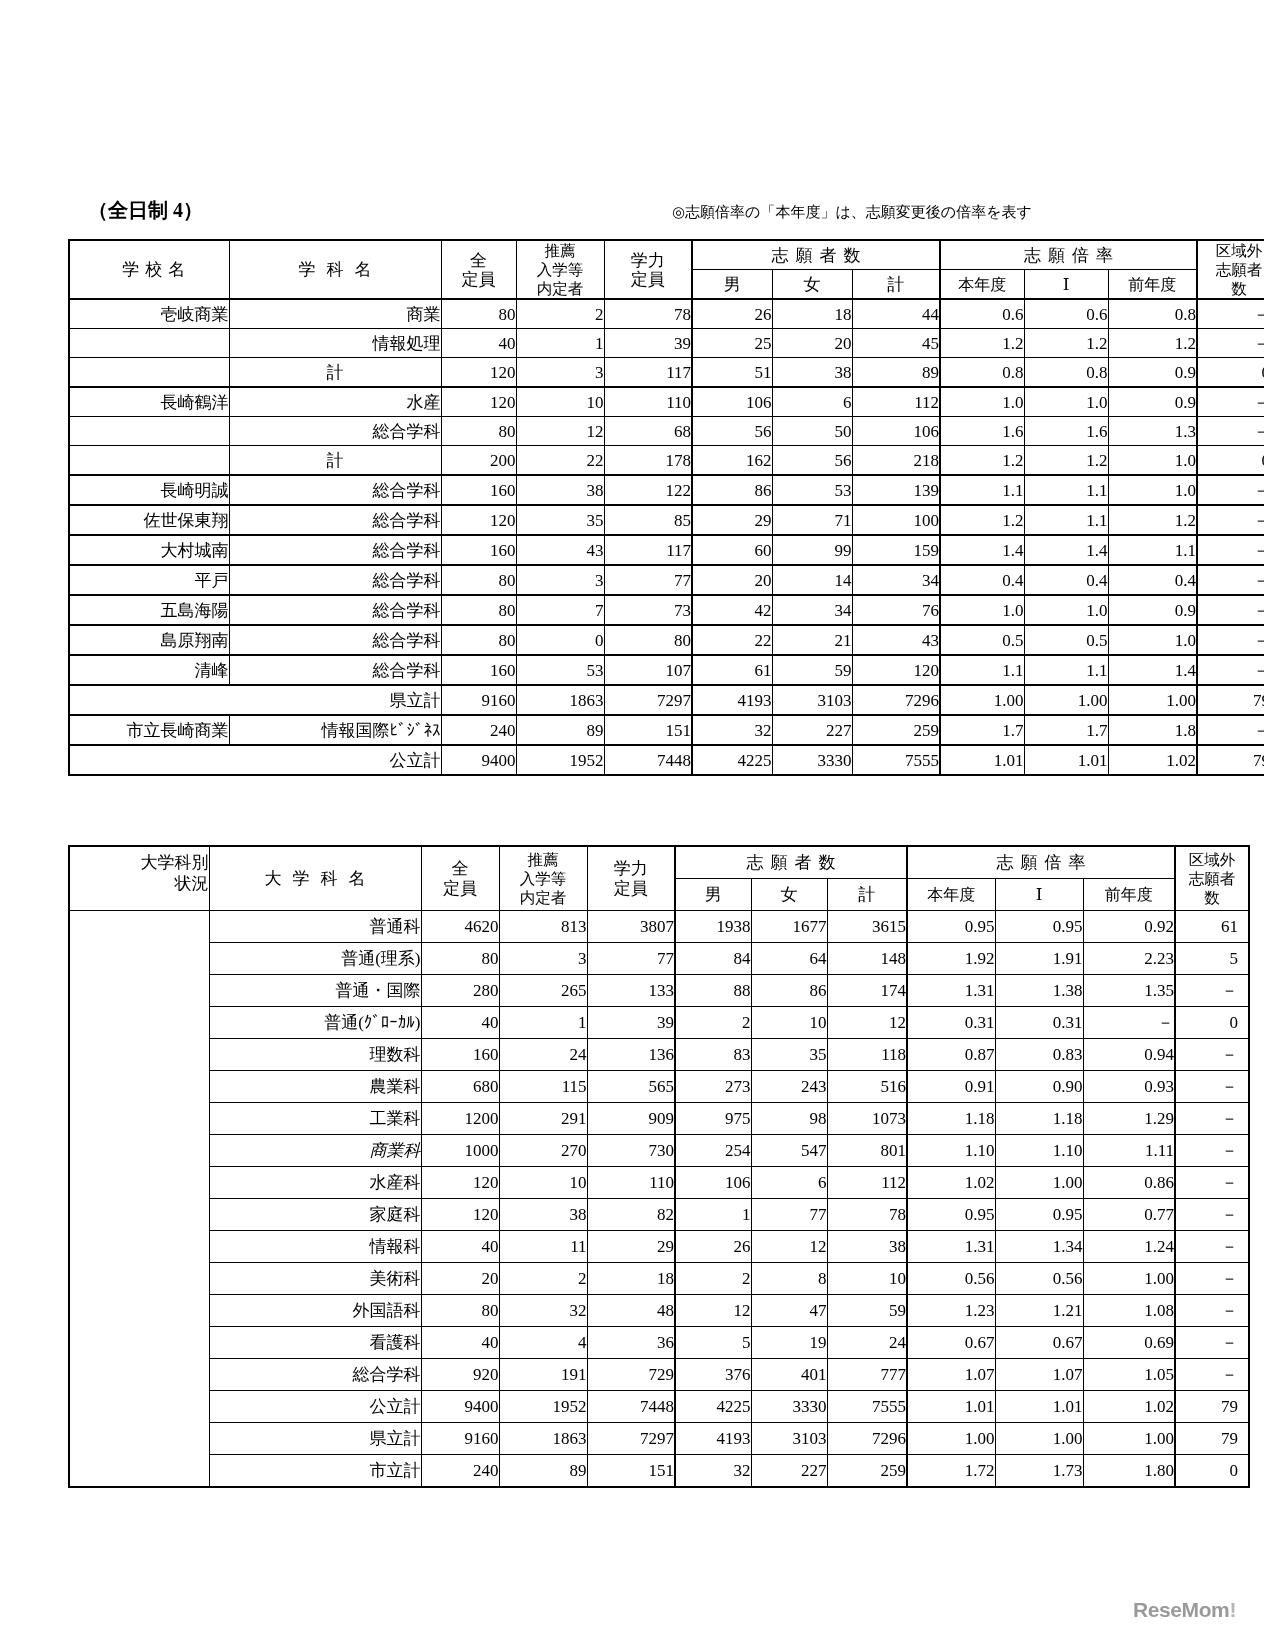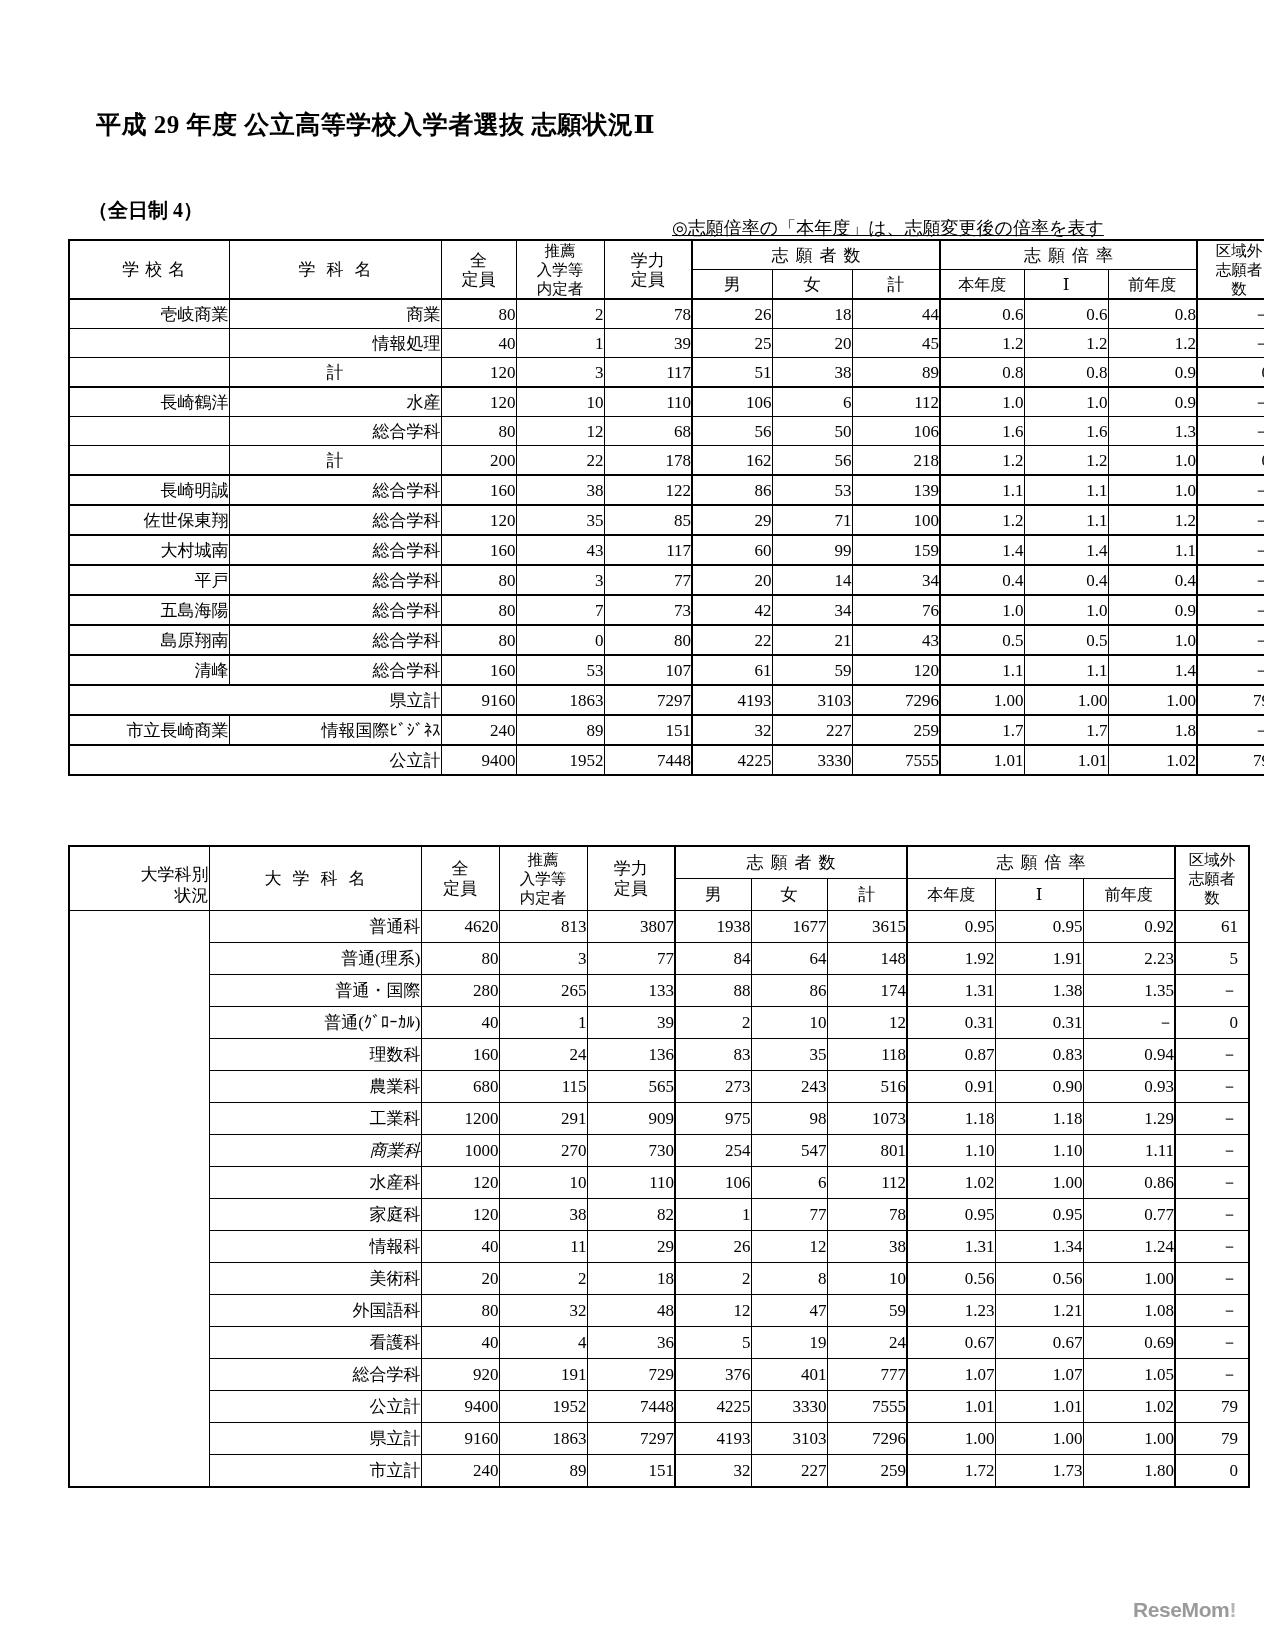--- a/index.html
+++ b/index.html
@@ -39,25 +39,24 @@
     left: 88px;
     top: 197px;
     font-size: 20px;
     font-weight: bold;
     white-space: nowrap;
   }
 
   .top-note {
     position: absolute;
     left: 672px;
-    top: 216px;
-    font-size: 18px;
+    top: 203px;
+    font-size: 15px;
     white-space: nowrap;
     font-family: "Liberation Serif", "DejaVu Serif", serif;
-    text-decoration: underline;
   }
 
   
   table.grid {
     border-collapse: collapse;
     table-layout: fixed;
     background: #fff;
   }
   table.grid td, table.grid th {
     border: 1px solid #000;
@@ -125,21 +124,20 @@
     font-family: "Liberation Sans", sans-serif;
     letter-spacing: -0.4px;
   }
   .watermark .mm { color: #b5b5b5; }
 </style>
 </head>
 <body>
 
 <div class="page">
 
-  <div class="doc-title">平成 29 年度 公立高等学校入学者選抜 志願状況Ⅱ</div>
   <div class="subtitle">（全日制 4）</div>
   <div class="top-note">◎志願倍率の「本年度」は、志願変更後の倍率を表す</div>
 
   <div id="table1-wrap">
     <table class="grid" id="table1">
       <colgroup>
         <col style="width:160px">
           <col style="width:212px">
         <col style="width:75px">
           <col style="width:88px">
@@ -411,21 +409,21 @@
         <col style="width:76px">
           <col style="width:76px">
           <col style="width:80px">
         <col style="width:88px">
           <col style="width:88px">
           <col style="width:92px">
         <col style="width:74px">
       </colgroup>
       <tbody id="t2-head">
           <tr>
-            <td class="txtl thick-top thick-left" rowspan="2" style="vertical-align:top;padding-top:17px;">
+            <td class="txtl thick-top thick-left" rowspan="2" style="vertical-align:top;padding-top:5px;">
               <div style="padding-left:8px;line-height:1.25;font-size:17px;">大学科別<br>状況</div>
             </td>
             <td class="hd thick-top" rowspan="2" style="letter-spacing:11px;padding-left:11px;"><span>大学科名</span></td>
             <td class="hd thick-top twoline" rowspan="2">全<br>定員</td>
             <td class="hd thick-top twoline" rowspan="2"><span style="font-size:15.5px">推薦<br>入学等<br>内定者</span></td>
             <td class="hd thick-top twoline thick-right" rowspan="2">学力<br>定員</td>
             <td class="hd thick-top thick-right" colspan="3"><span style="letter-spacing:7px;padding-left:7px;">志願者数</span></td>
             <td class="hd thick-top thick-right" colspan="3"><span style="letter-spacing:7px;padding-left:7px;">志願倍率</span></td>
             <td class="hd thick-top thick-right twoline" rowspan="2"><span style="font-size:15.5px">区域外<br>志願者<br>数</span></td>
           </tr>

